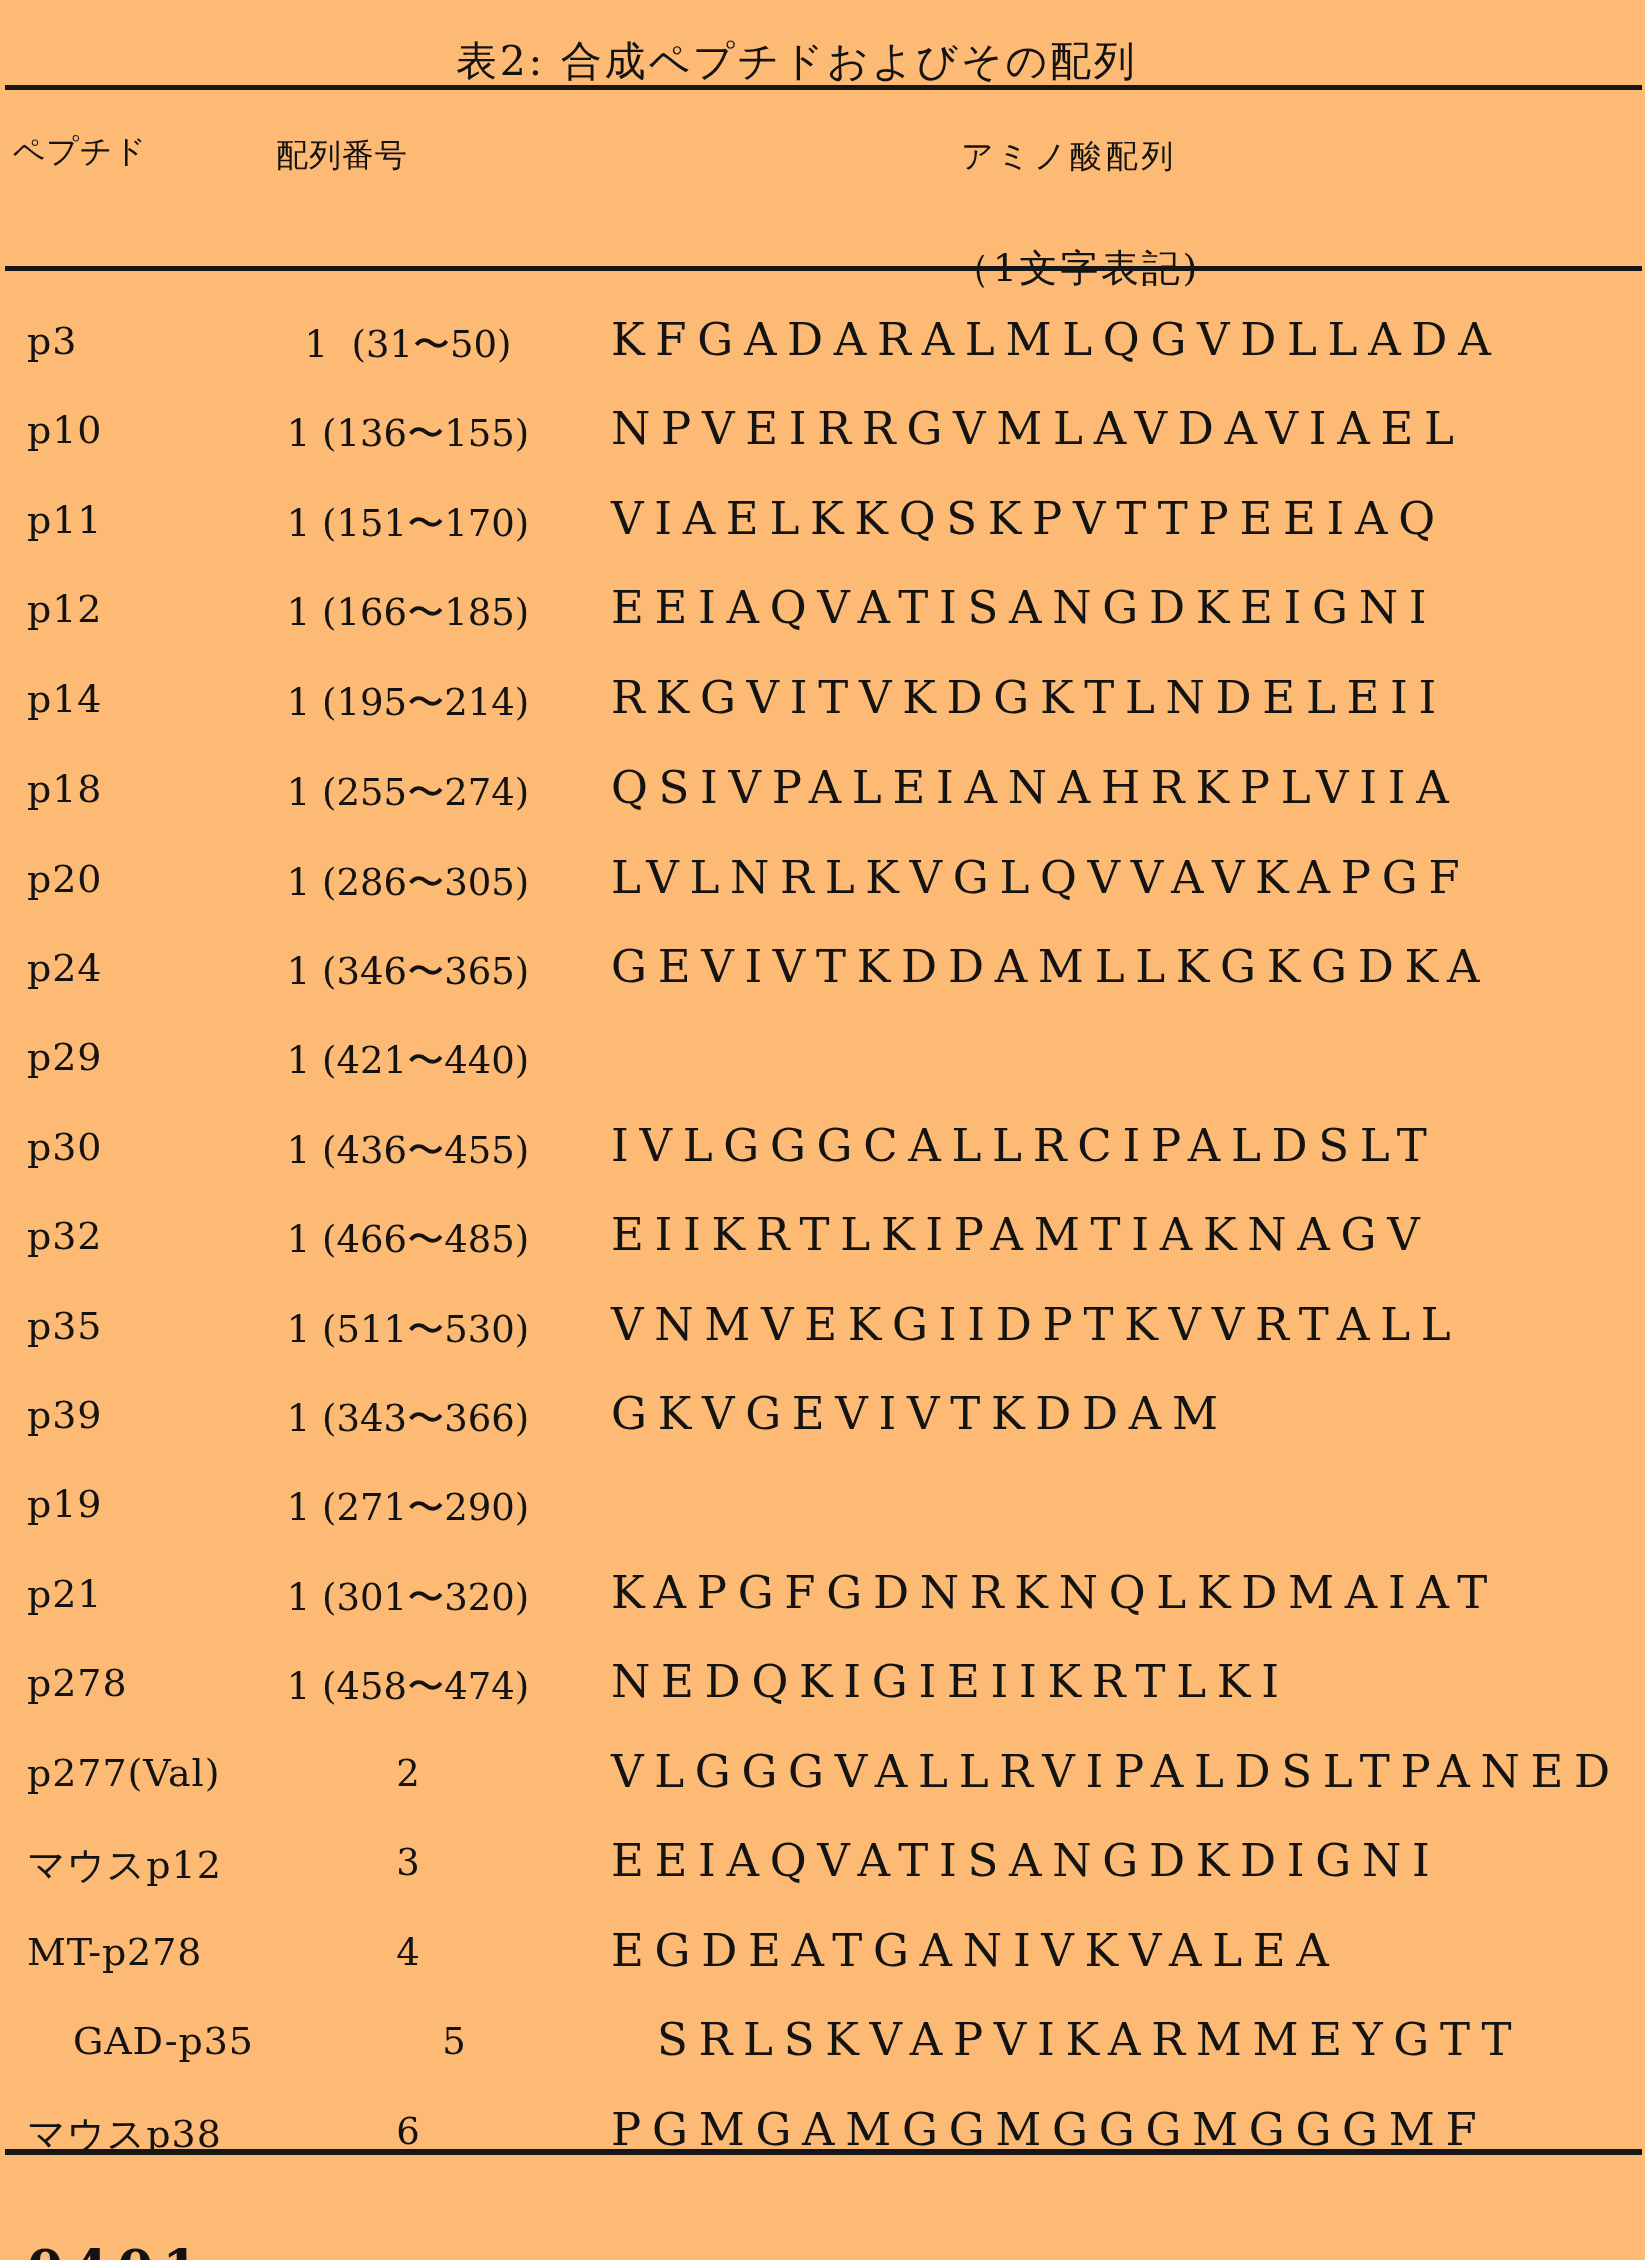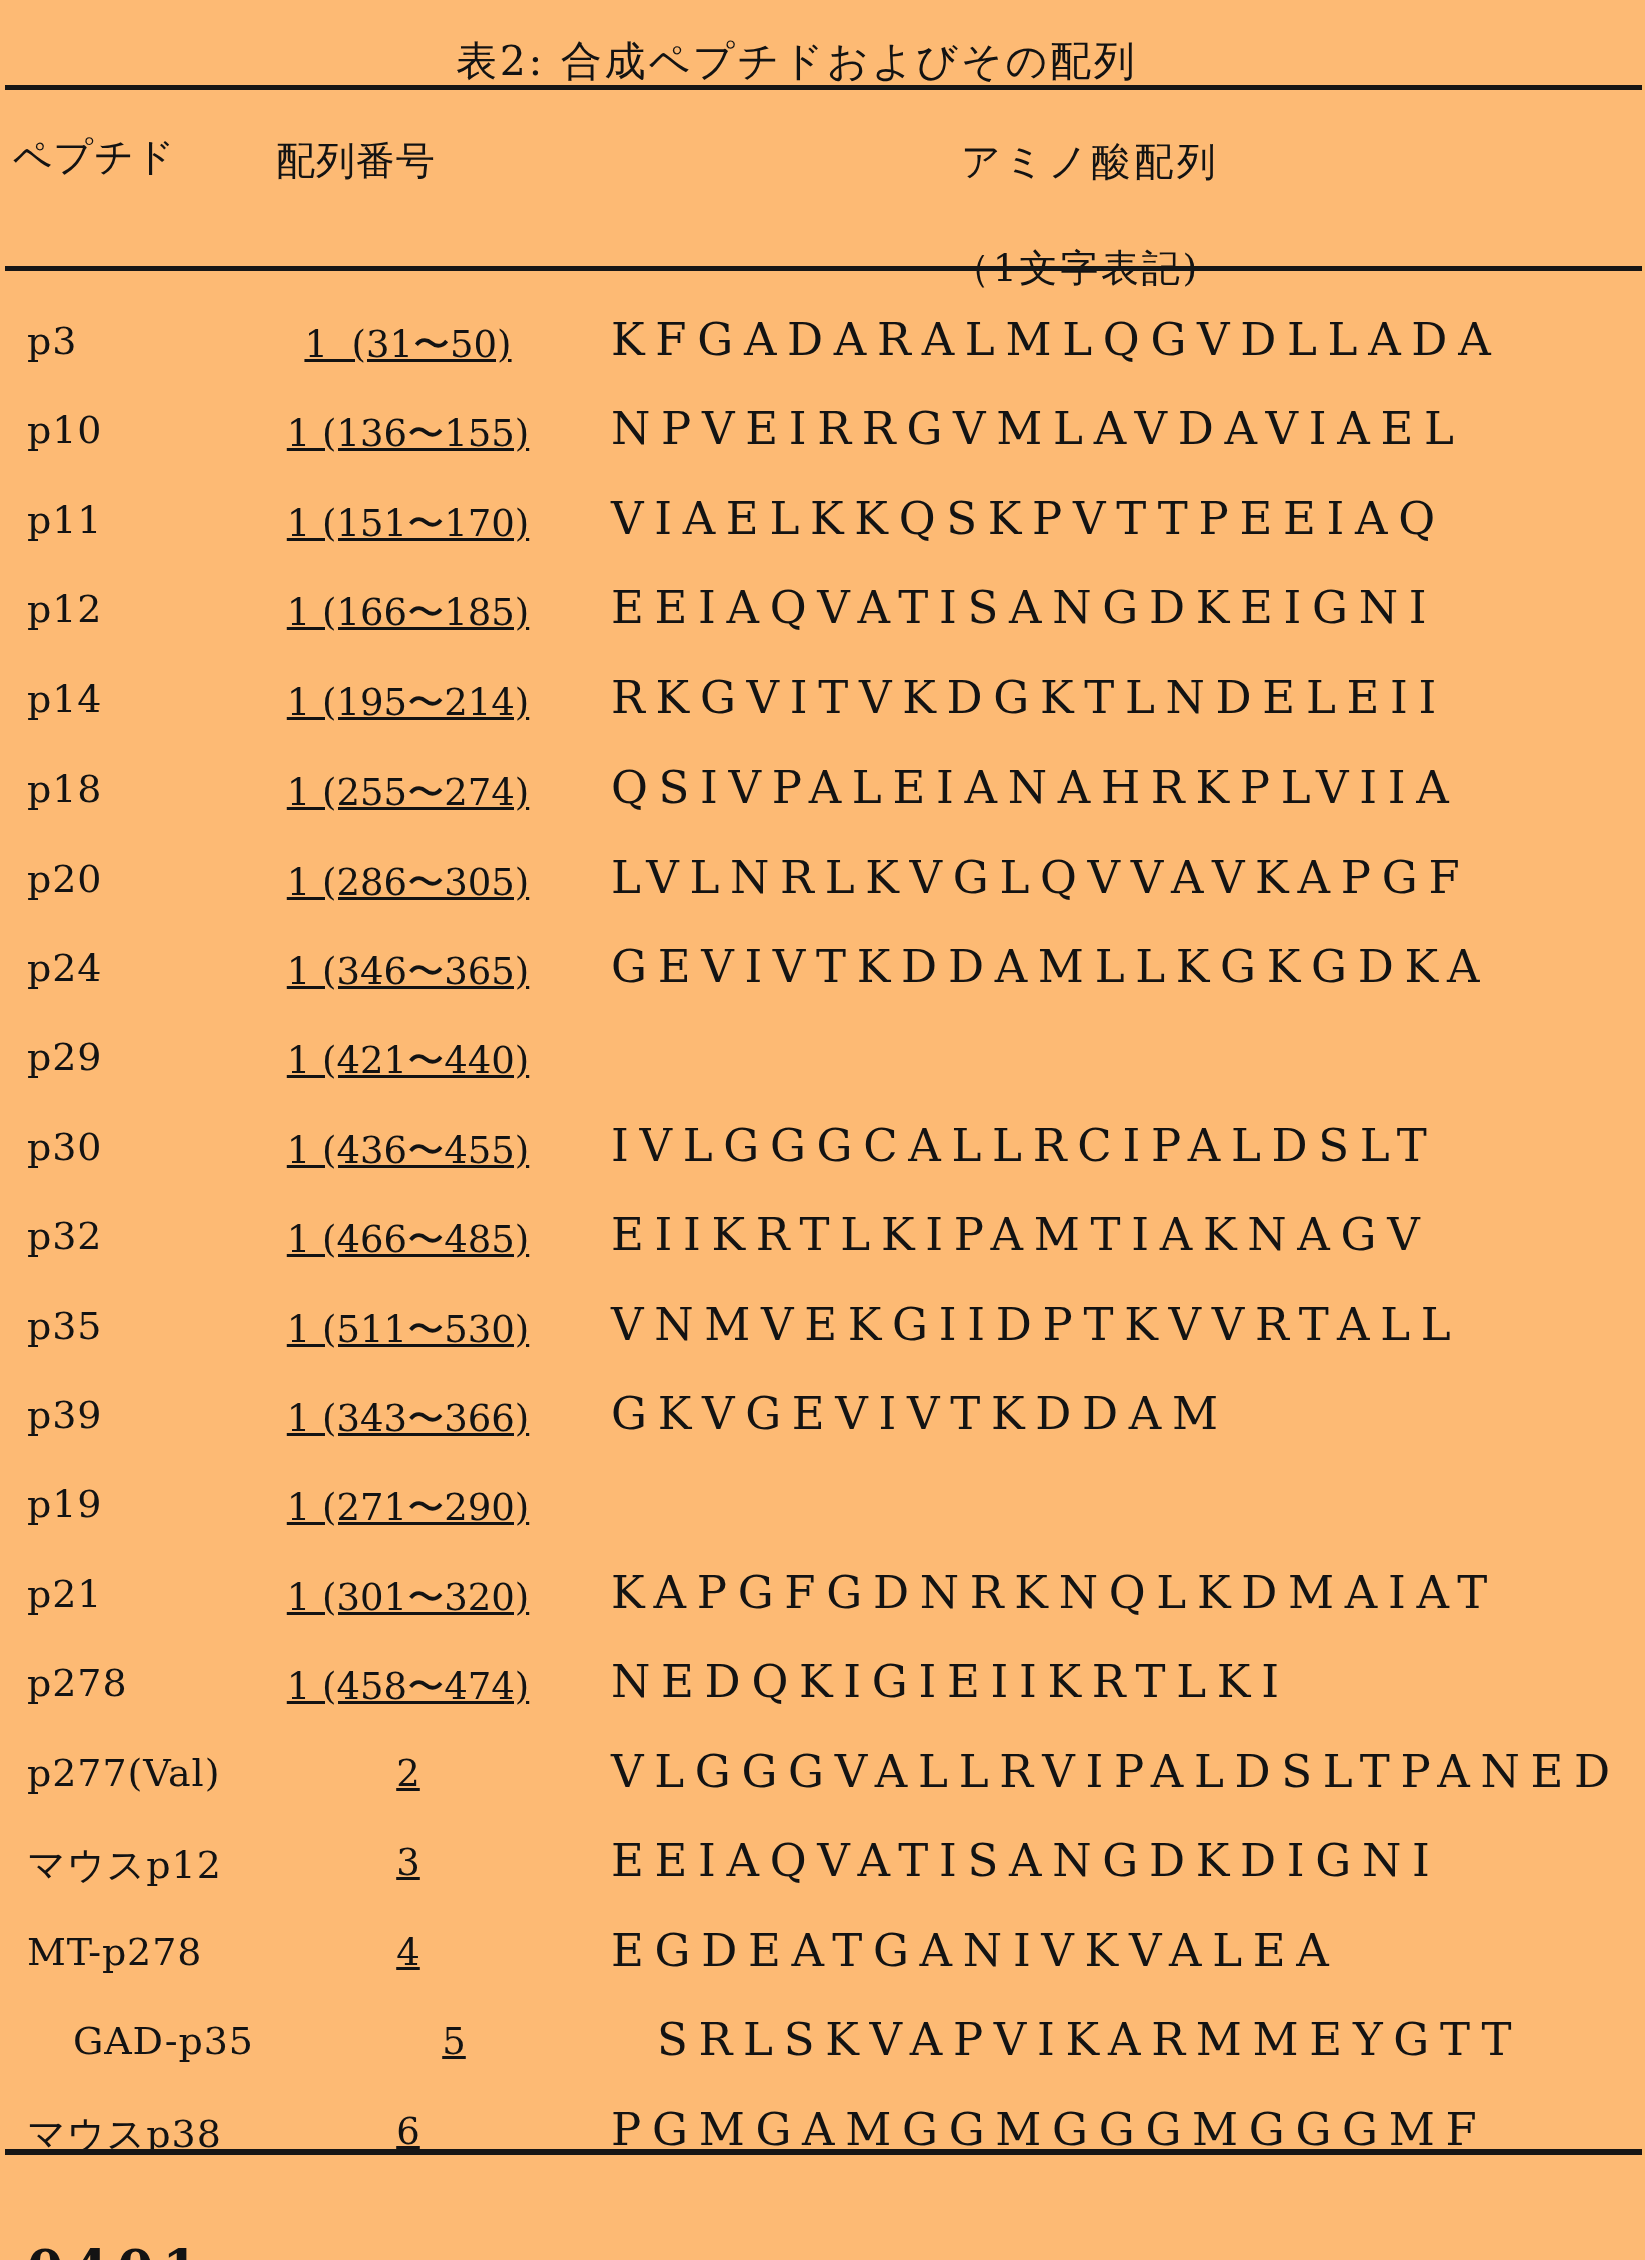--- a/index.html
+++ b/index.html
@@ -24,21 +24,21 @@
   .title {
     position: absolute;
     left: 456px;
     top: 34px;
     font-size: 41px;
     letter-spacing: 2.7px;
     white-space: pre;
   }
   .col-head {
     position: absolute;
-    font-size: 39px;
+    font-size: 32px;
     white-space: pre;
   }
   .h-peptide { left: 12.5px;   top: 130px; letter-spacing: 0.9px; }
   .h-seqno   { left: 276px;  top: 134px; letter-spacing: 0.9px; }
   .h-seq     { left: 961px; top: 135px; letter-spacing: 3.6px; }
   .h-seqsub  { left: 952px; top: 223px; font-size: 38px; letter-spacing: 2.7px; margin-top: 20px; }
   .row {
     position: absolute;
     left: 0;
     width: 1646px;
@@ -53,21 +53,20 @@
     white-space: pre;
   }
   .c2 {
     position: absolute;
     left: 283px;
     top: 2.7px;
     width: 250px;
     text-align: center;
     font-size: 37px;
     white-space: pre;
-    text-decoration: underline;
   }
   .c3 {
     position: absolute;
     left: 611px;
     top: -4.5px;
     font-size: 45px;
     letter-spacing: 10.7px;
     white-space: pre;
   }
   .footer-frag {

